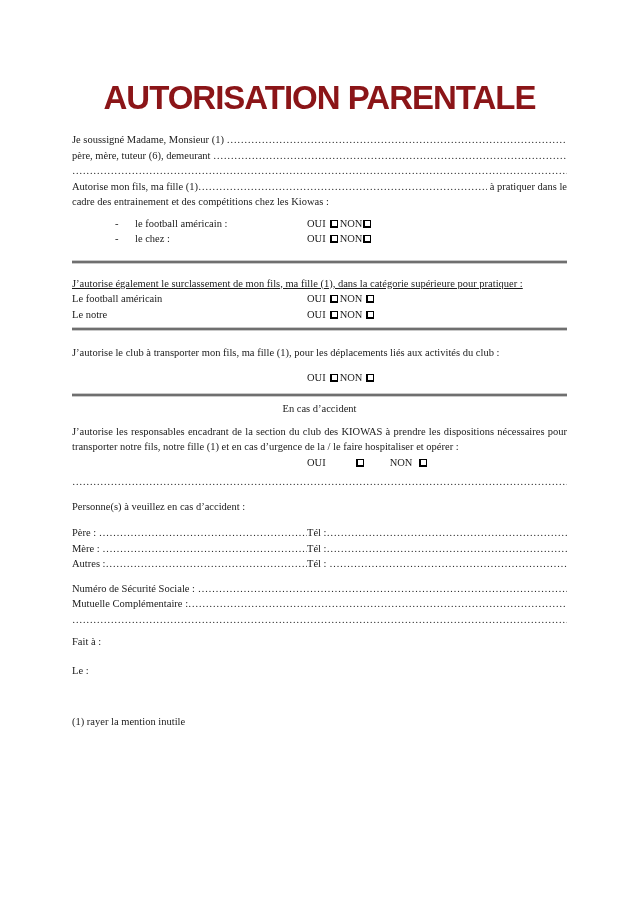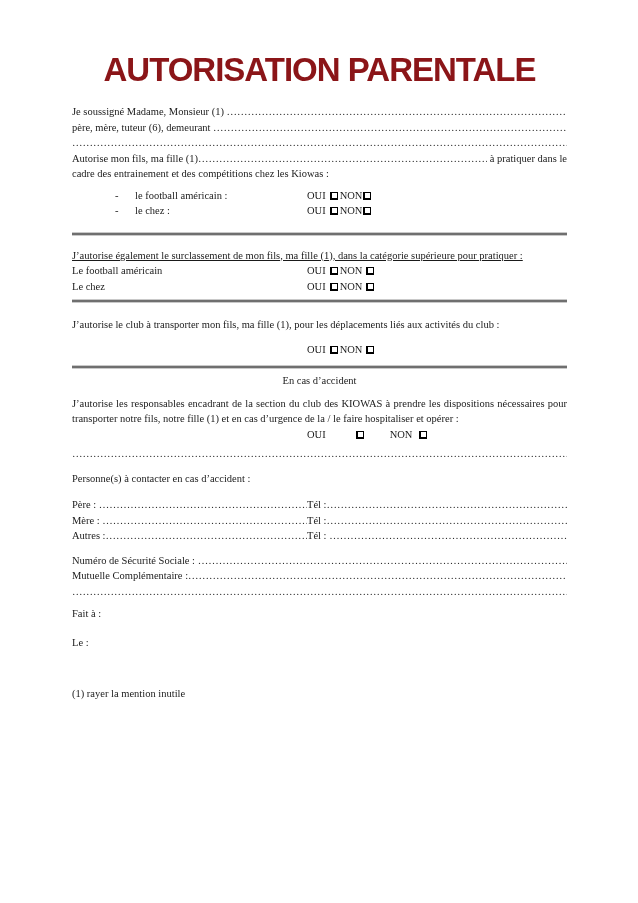--- a/index.html
+++ b/index.html
@@ -1,20 +1,20 @@
 <!DOCTYPE html>
 <html><head>
 <meta charset="utf-8">
 <style>
   * { margin:0; padding:0; box-sizing:border-box; }
   html,body { background:#ffffff; }
   body { width:638px; height:903px; overflow:hidden; }
   .page {
     width:638px; height:779px; background:#fff; overflow:hidden;
-    padding:52px 71px 0 72px;
+    padding:80px 71px 0 72px;
     font-family:"Liberation Serif", serif;
     font-size:10.5px; line-height:15.5px; color:#1a1a1a;
   }
   .title {
     font-family:"Liberation Sans", sans-serif;
     font-weight:bold; font-size:33px; line-height:36px;
     letter-spacing:-1px; text-align:center; color:#8b1518;
   }
   .lline { display:flex; white-space:pre; overflow:hidden; }
   .lead { flex:1 1 auto; min-width:0; overflow:hidden; white-space:nowrap; }
@@ -104,21 +104,21 @@
   <div class="divider"></div>
 
   <div class="para-surclassement">J’autorise également le surclassement de mon fils, ma fille (1), dans la catégorie supérieure pour pratiquer :</div>
 
   <div class="rows2">
     <div class="lrow">
       <span class="rlabel">Le football américain</span>
       <span class="choice spaced"><span class="oui">OUI</span><span class="cb"></span><span class="non">NON</span><span class="cb cb-end"></span></span>
     </div>
     <div class="lrow">
-      <span class="rlabel">Le chez</span>
+      <span class="rlabel">Le notre</span>
       <span class="choice spaced"><span class="oui">OUI</span><span class="cb"></span><span class="non">NON</span><span class="cb cb-end"></span></span>
     </div>
   </div>
 
   <div class="divider d2"></div>
 
   <div class="para-transport">J’autorise le club à transporter mon fils, ma fille (1), pour les déplacements liés aux activités du club :</div>
 
   <div class="choiceline">
     <span class="choice spaced"><span class="oui">OUI</span><span class="cb"></span><span class="non">NON</span><span class="cb cb-end"></span></span>
@@ -132,21 +132,21 @@
 
   <div class="choiceline nom">
     <span class="choice wide"><span class="oui">OUI</span><span class="cb cb-first"></span><span class="non">NON</span><span class="cb cb-end"></span></span>
   </div>
 
 
   <div class="lline dotted">
     <span class="lead">……………………………………………………………………………………………………………………………………………………</span>
   </div>
 
-  <div class="contacts-heading">Personne(s) à contacter en cas d’accident :</div>
+  <div class="contacts-heading">Personne(s) à veuillez en cas d’accident :</div>
 
   <div class="contact-rows">
     <div class="lline">
       <span class="contact-left"><span>Père : </span><span class="lead">……………………………………………………………………………………………………………………………………………………</span></span>
       <span>Tél :</span>
       <span class="lead">……………………………………………………………………………………………………………………………………………………</span>
     </div>
     <div class="lline">
       <span class="contact-left"><span>Mère : </span><span class="lead">……………………………………………………………………………………………………………………………………………………</span></span>
       <span>Tél :</span>

